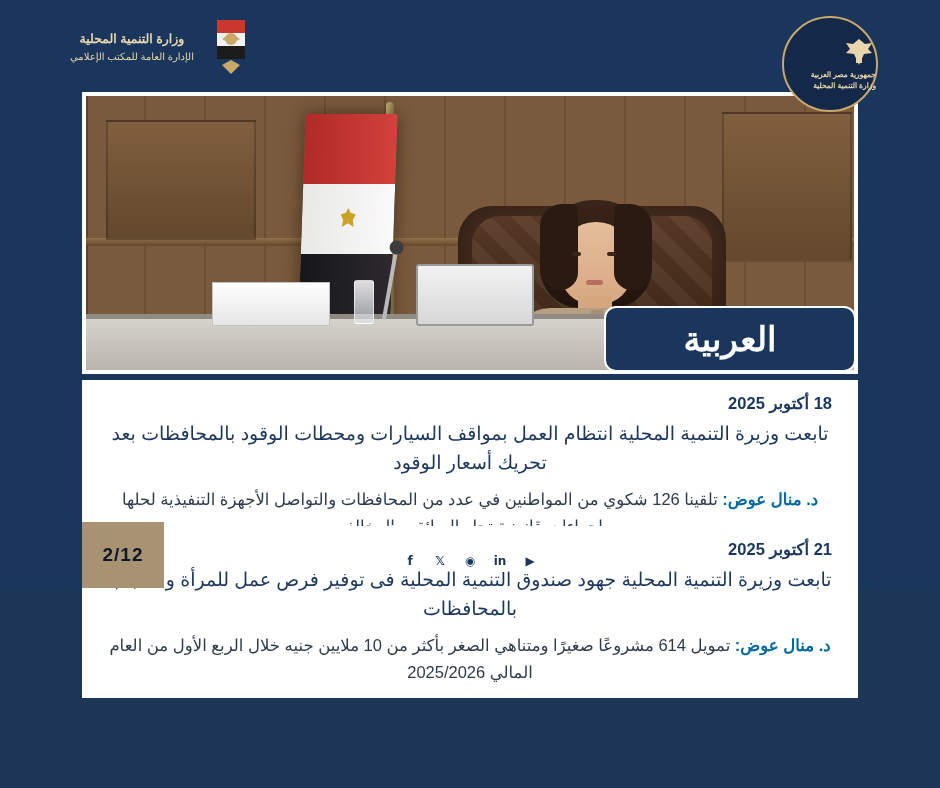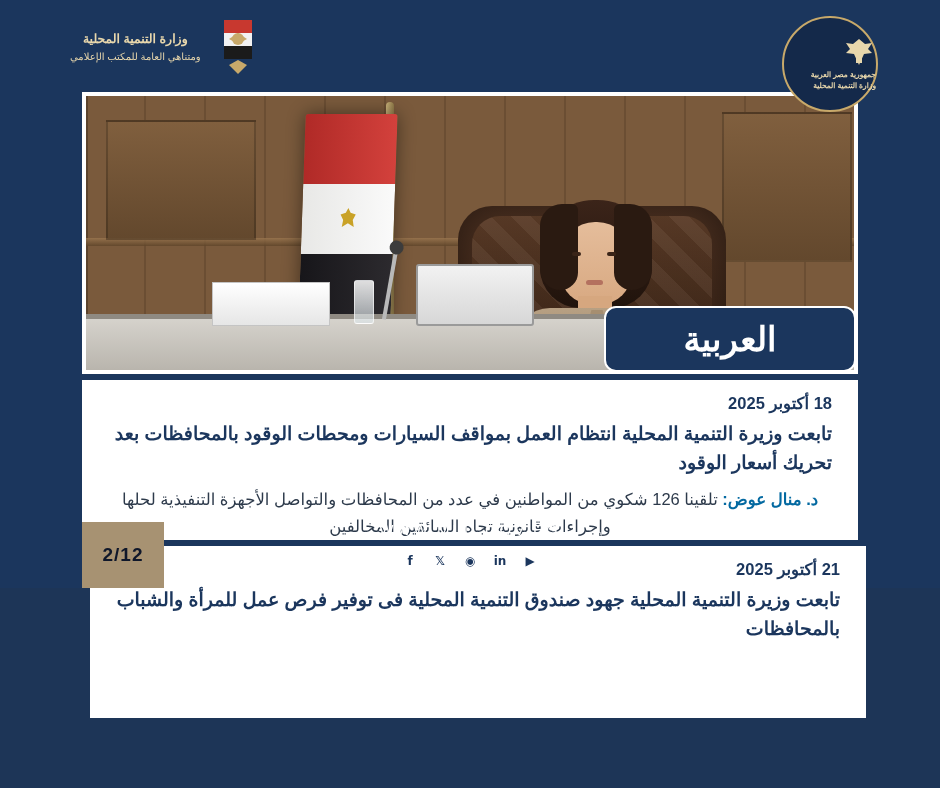--- a/index.html
+++ b/index.html
@@ -239,34 +239,35 @@
 
   
   .card {
     position: absolute;
     left: 82px;
     width: 776px;
     background: #fff;
     padding: 14px 26px 18px 26px;
   }
   .card1 { top: 380px; height: 160px; }
-  .card2 { top: 546px; height: 172px; margin-left: 8px; }
+  .card2 { top: 526px; height: 172px; }
   .card-date {
     color: #1b365d;
     font-size: 16.5px;
     font-weight: bold;
     text-align: right;
     direction: rtl;
     margin-bottom: 6px;
   }
   .card-head {
     color: #1b365d;
     font-size: 19px;
-    font-weight: bold;
+    font-weight: normal;
     line-height: 1.55;
+    text-align: center;
     direction: rtl;
     margin-bottom: 8px;
   }
   .card-body {
     color: #2d3a4b;
     font-size: 16.5px;
     line-height: 1.65;
     text-align: center;
     direction: rtl;
   }
@@ -330,21 +331,21 @@
           <rect x="9" y="26" width="28" height="13" fill="#1b1b1b"></rect>
           <g fill="#c8a96a">
             <path d="M23 40 l9 5 -9 9 -9 -9z"></path>
             <circle cx="23" cy="19" r="6"></circle>
             <path d="M14 19 l9 -6 9 6 -9 5z"></path>
           </g>
         </svg>
       </div>
       <div class="ministry-words">
         <div class="l1">وزارة التنمية المحلية</div>
-        <div class="l2">ومتناهي العامة للمكتب الإعلامي</div>
+        <div class="l2">الإدارة العامة للمكتب الإعلامي</div>
       </div>
     </div>
 
     <div class="emblem-badge">
       <div class="emblem-eagle">
         <svg width="34" height="30" viewBox="0 0 34 30">
           <g fill="#e8d7ac">
             <path d="M17 2 L23 7 L30 6 L26 12 L30 16 L22 17 L17 28 L12 17 L4 16 L8 12 L4 6 L11 7 Z"></path>
           </g>
           <rect x="14" y="17" width="6" height="9" fill="#e8d7ac"></rect>
@@ -402,20 +403,24 @@
     <div class="card-head">تابعت وزيرة التنمية المحلية انتظام العمل بمواقف السيارات ومحطات الوقود بالمحافظات بعد تحريك أسعار الوقود</div>
     <div class="card-body">
       <b>د. منال عوض:</b>
       <span>تلقينا 126 شكوي من المواطنين في عدد من المحافظات والتواصل الأجهزة التنفيذية لحلها وإجراءات قانونية تجاه السائقين المخالفين</span>
     </div>
   </div>
 
   <div class="card card2">
     <div class="card-date">21 أكتوبر 2025</div>
     <div class="card-head">تابعت وزيرة التنمية المحلية جهود صندوق التنمية المحلية فى توفير فرص عمل للمرأة والشباب بالمحافظات</div>
+    <div class="card-body">
+      <b>د. منال عوض:</b>
+      <span>تمويل 614 مشروعًا صغيرًا ومتناهي الصغر بأكثر من 10 ملايين جنيه خلال الربع الأول من العام المالي 2025/2026</span>
+    </div>
   </div>
 
   <div class="footer">
     <div class="page-num">2/12</div>
     <div class="footer-center">
       <span class="site-url">WWW.MLD.GOV.EG</span>
       <span class="social">
         <span class="sicon">f</span>
         <span class="sicon">𝕏</span>
         <span class="sicon">◉</span>

